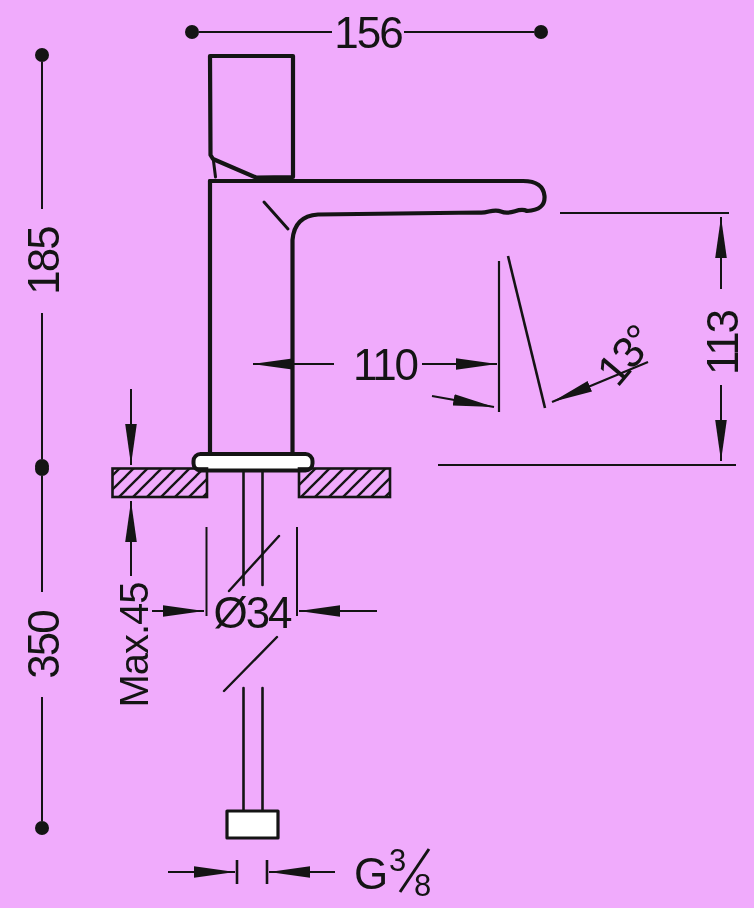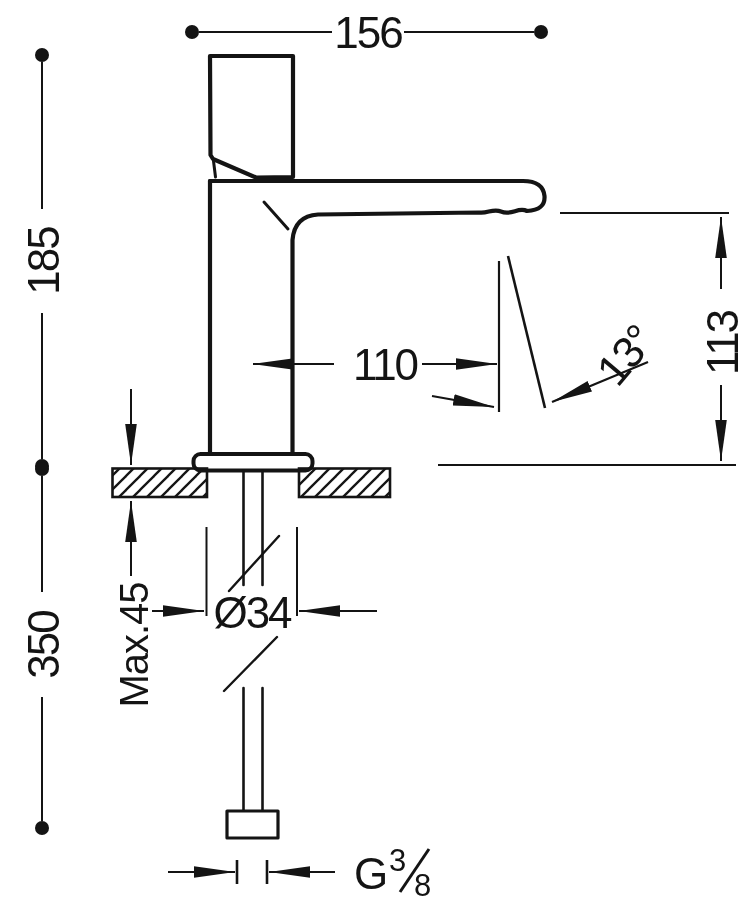--- a/index.html
+++ b/index.html
@@ -1,18 +1,18 @@
 <!DOCTYPE html>
 <html><head>
 <meta charset="utf-8">
 <style>
   html,body{margin:0;padding:0;background:#e8e8e8;}
   .sheet{
     width:754px;height:908px;position:relative;margin:0 auto;
-    background:#ffffff;overflow:hidden;
+    background:#f0abfc;overflow:hidden;
   }
   svg{display:block;}
   text{
     font-family:"Liberation Sans","DejaVu Sans",sans-serif;
     fill:#141414;
   }
   .dim-num{font-size:44px;letter-spacing:-2px;}
   .dim-small{font-size:40px;letter-spacing:-1px;}
   .thread-main{font-size:44px;}
   .thread-frac{font-size:31px;}

